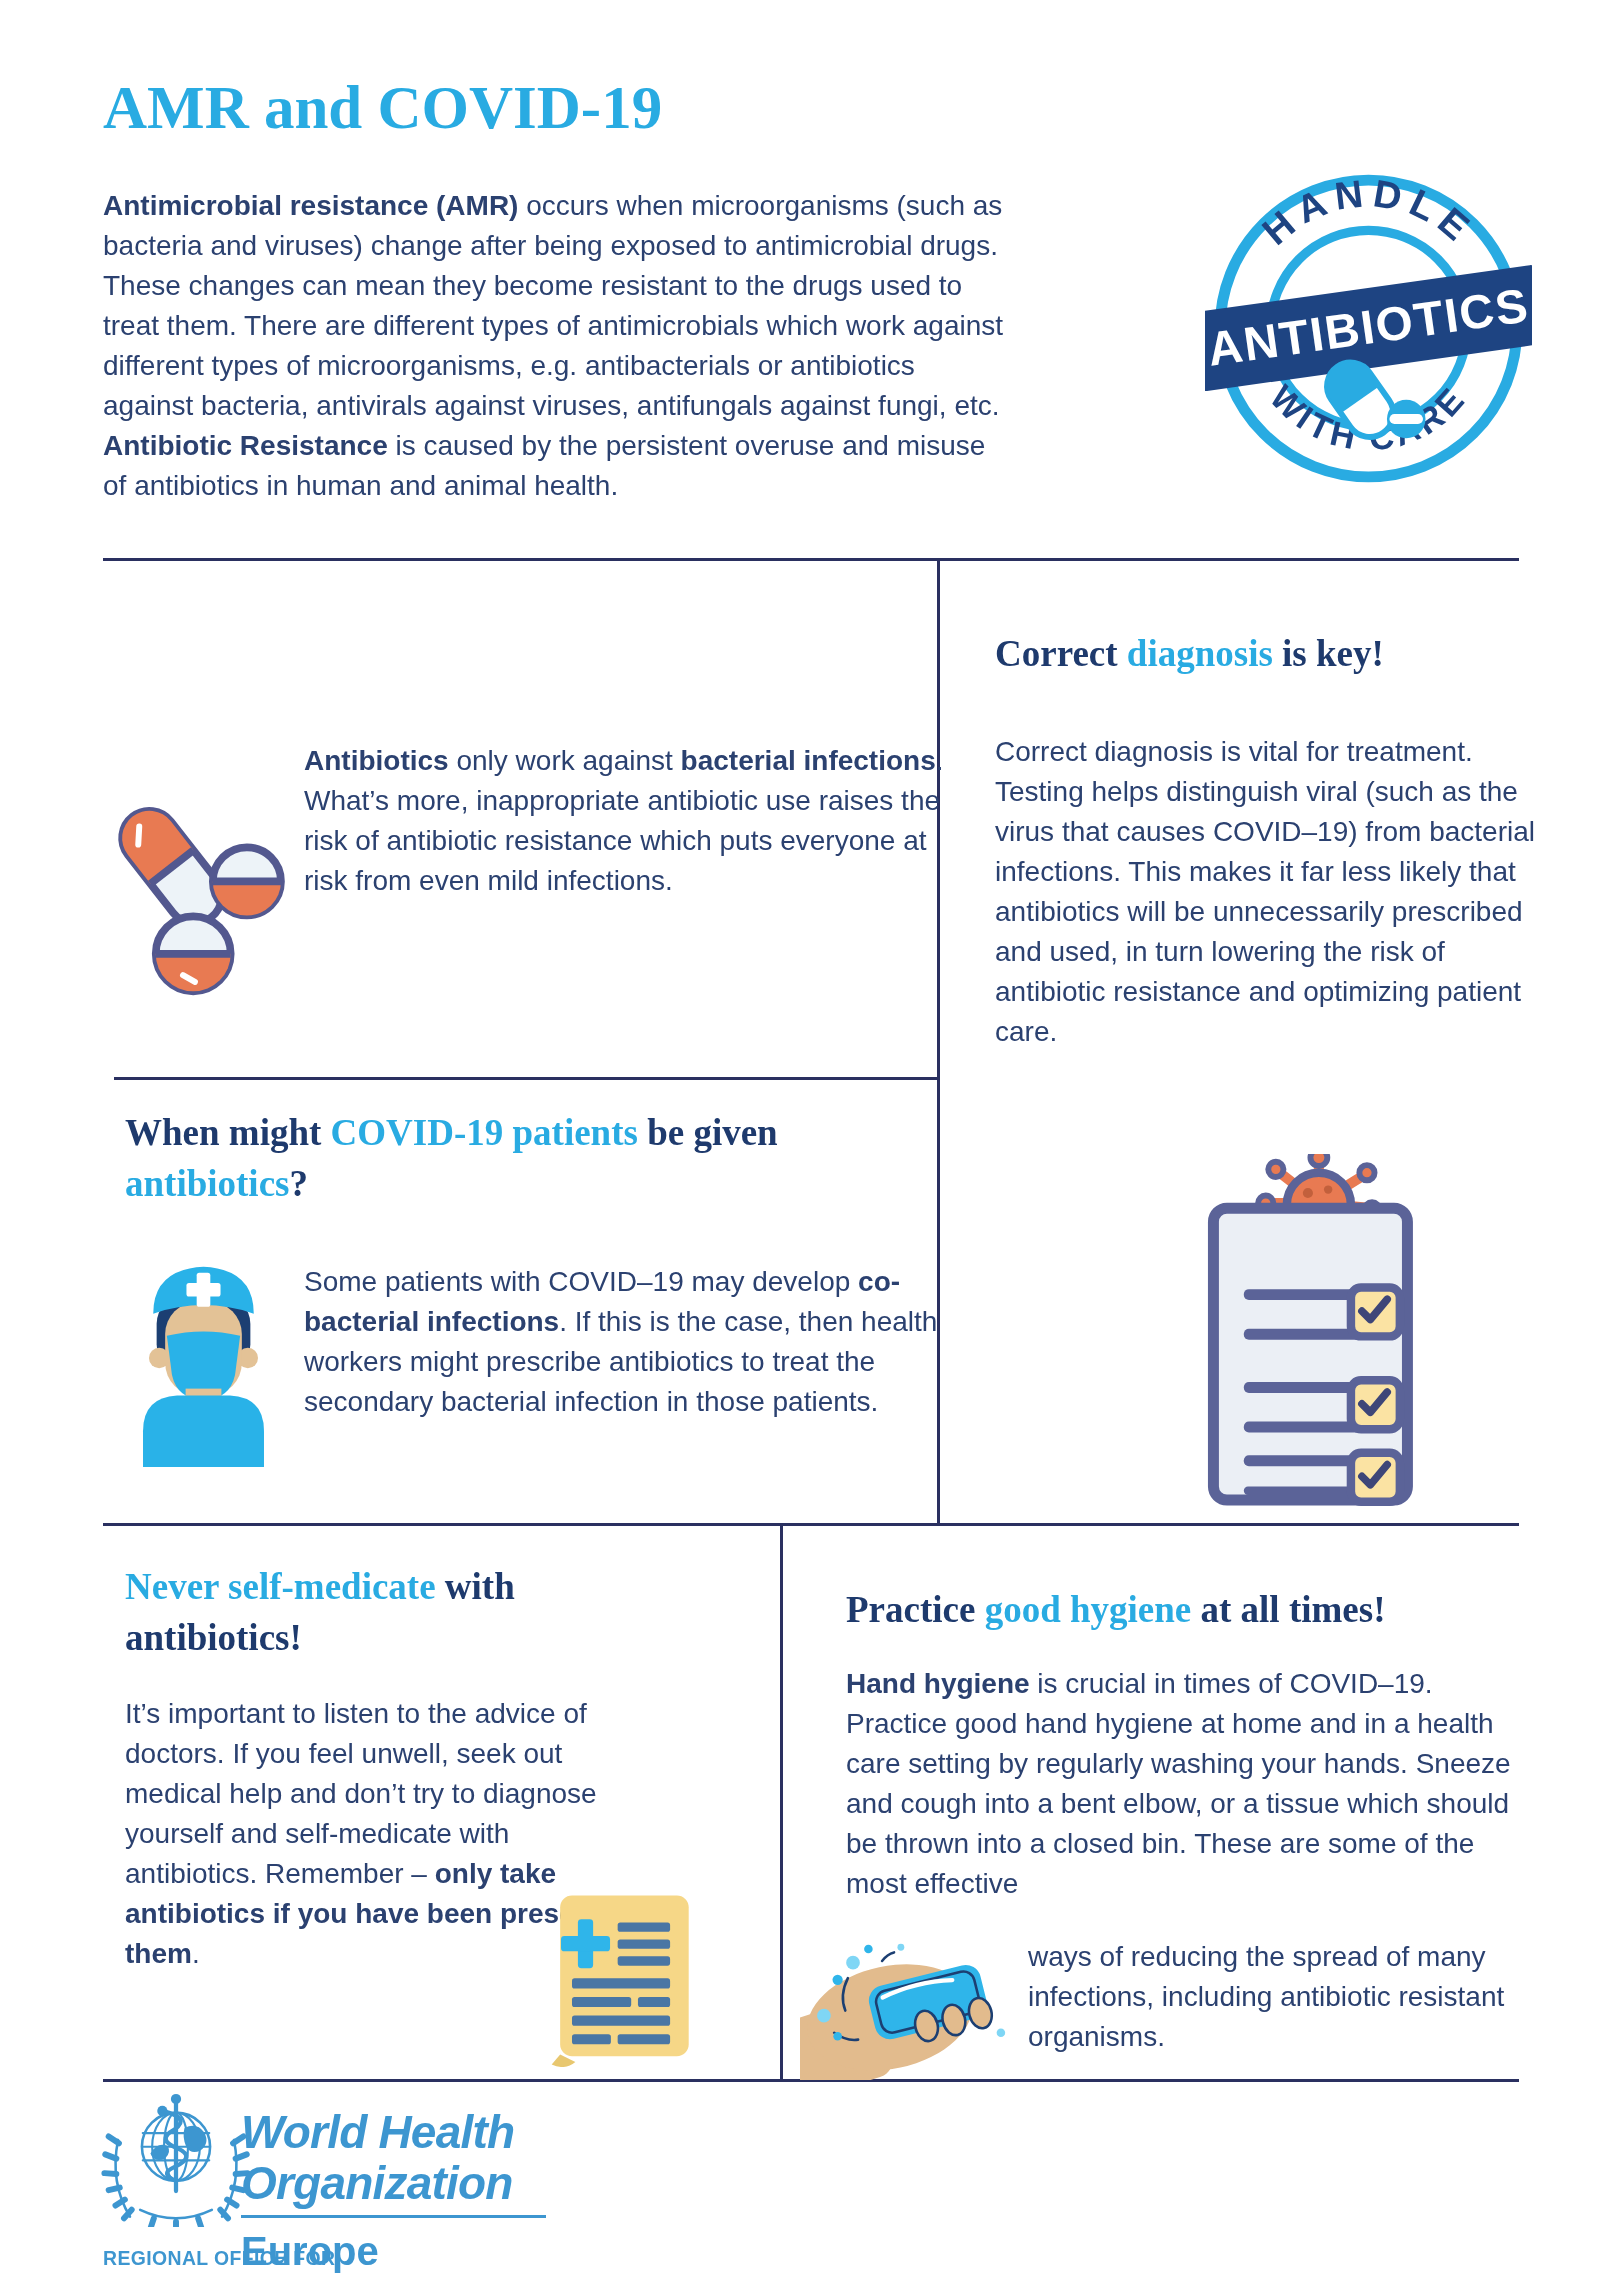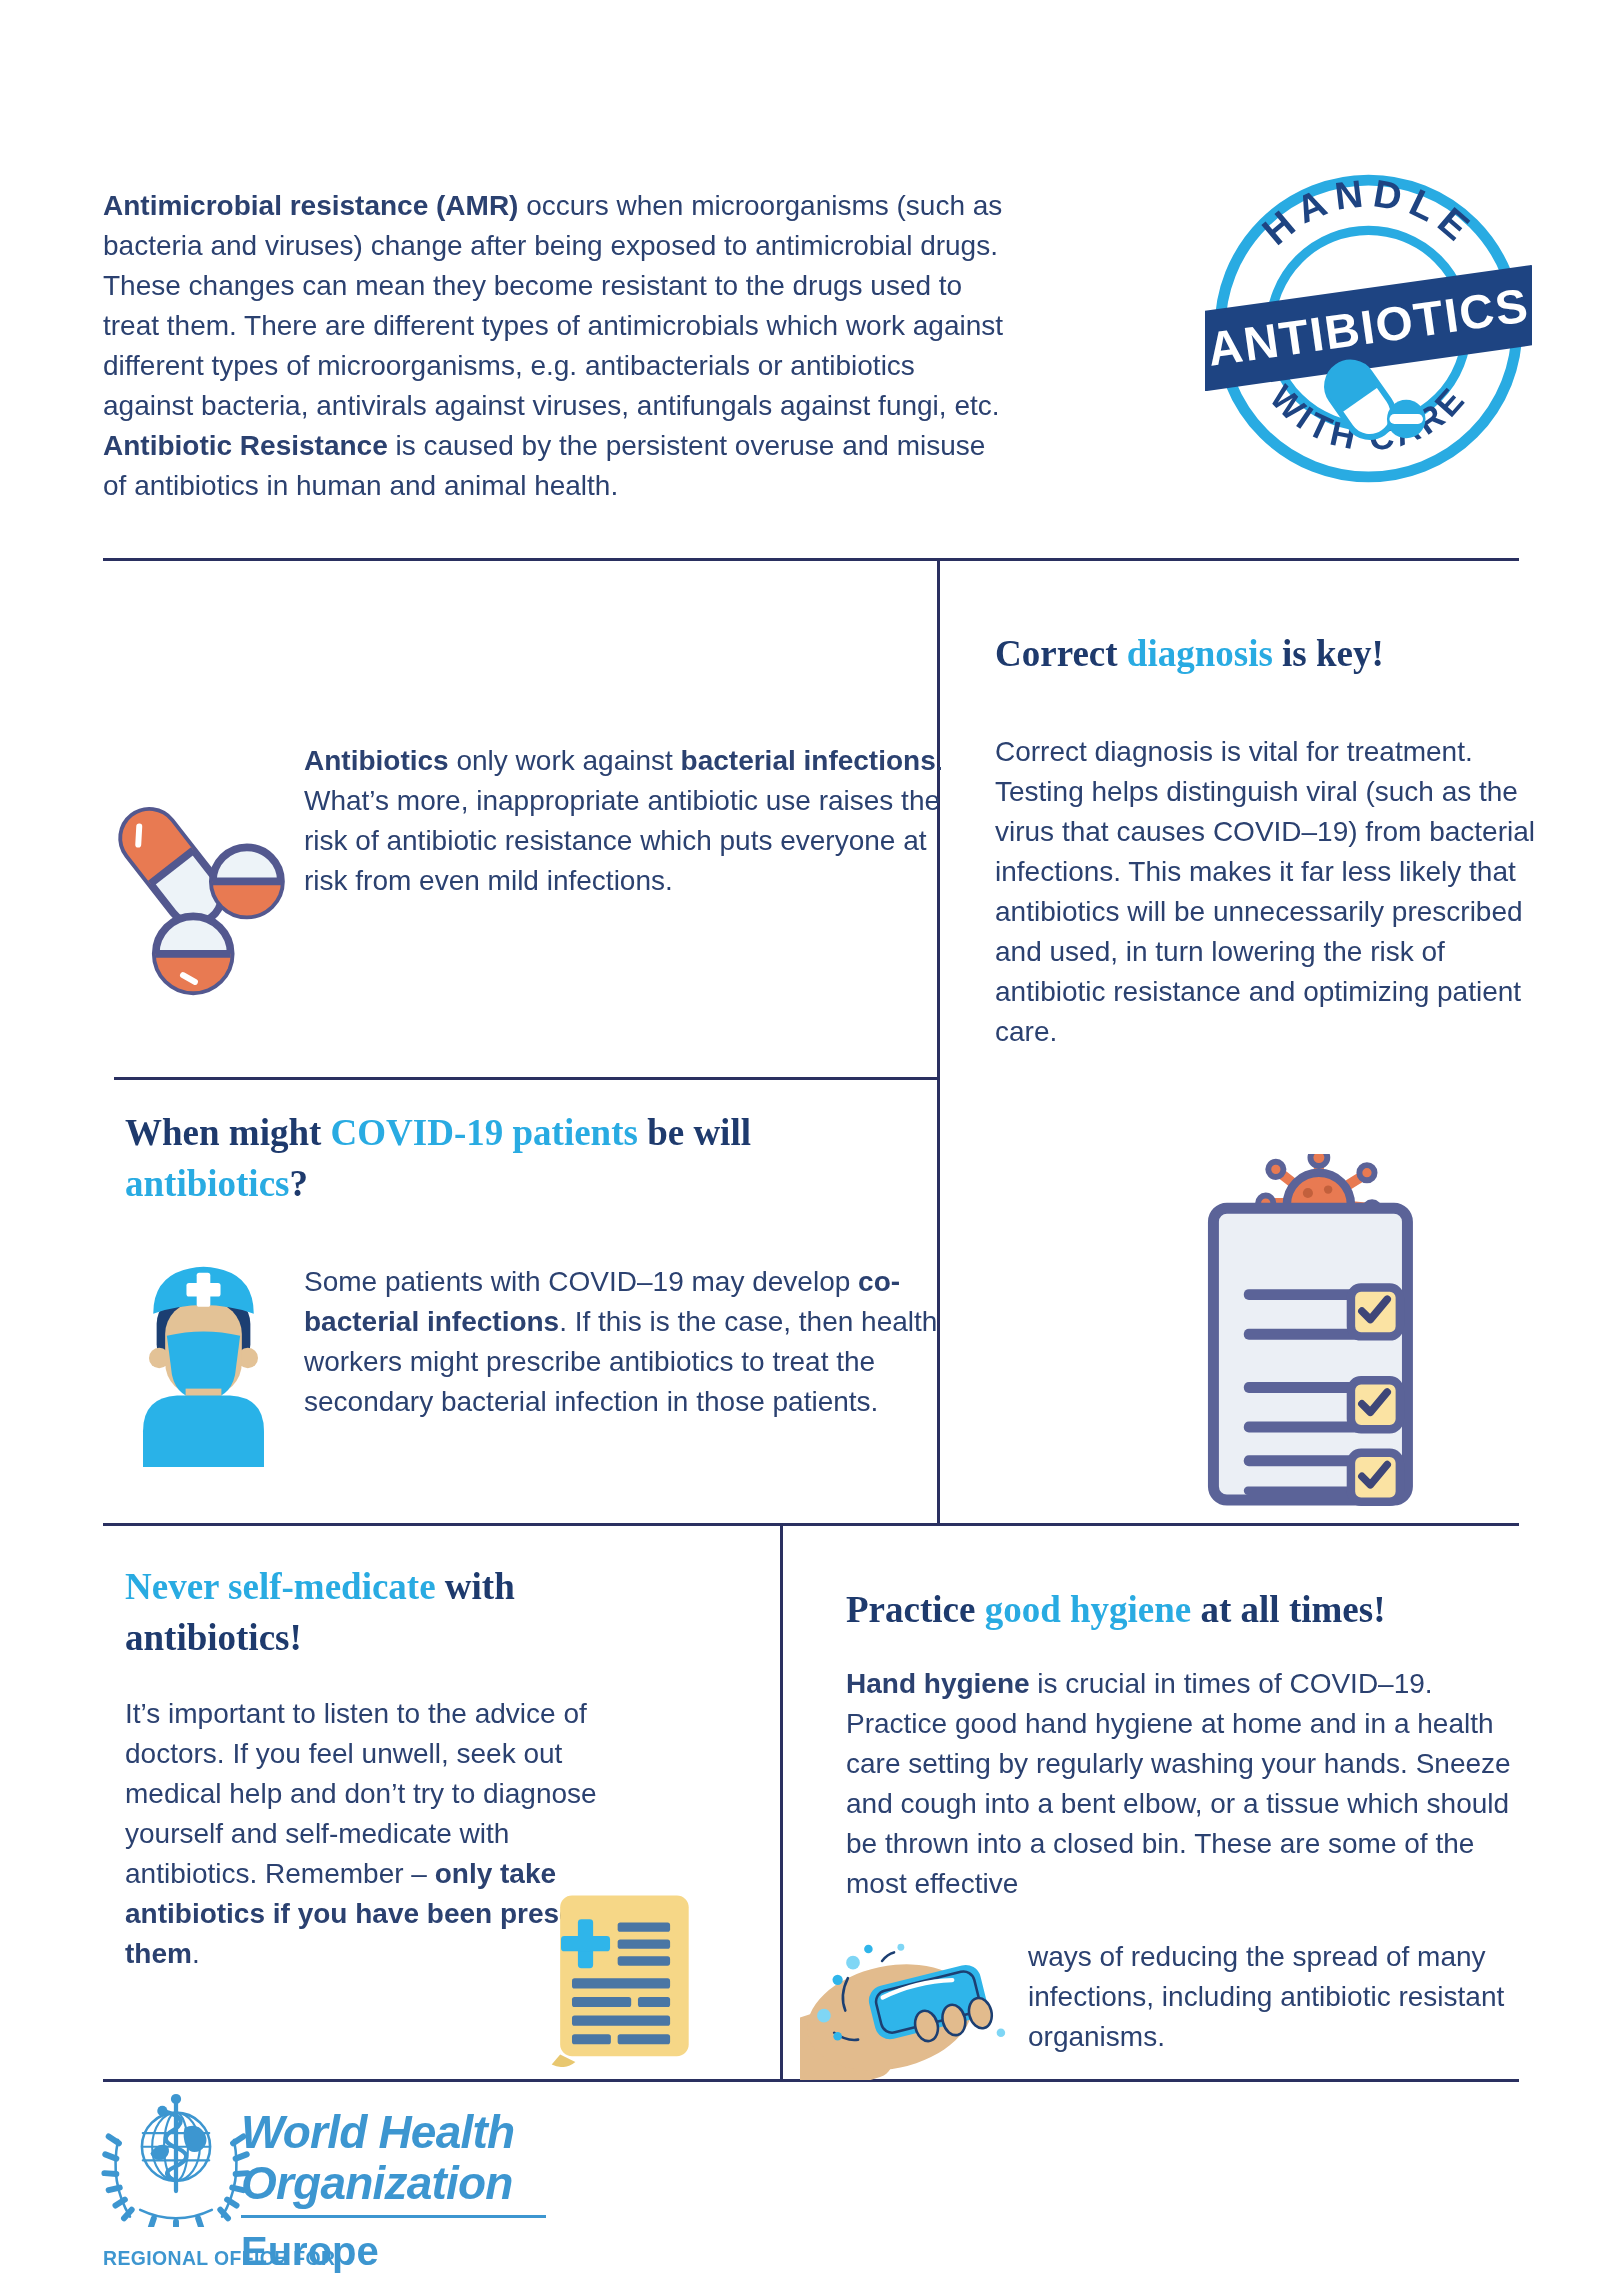--- a/index.html
+++ b/index.html
@@ -33,20 +33,21 @@
   .who-underline{background:var(--who-blue);height:3.4px;width:305px;}
   .who-region{font-size:40px;color:var(--who-blue);font-weight:bold;}
   .who-regional{font-size:19.4px;color:var(--who-blue);font-weight:bold;letter-spacing:0.4px;}
   svg{display:block;}
 </style>
 </head>
 <body>
 
 <div class="page">
 
+  <h1 class="abs serif h-title" style="left:103px;top:73px;">AMR and COVID-19</h1>
 
   <p class="abs intro" style="left:103px;top:186px;width:1198px;"><span class="b">Antimicrobial resistance (AMR)</span><span> occurs when microorganisms (such as</span><br><span>bacteria and viruses) change after being exposed to antimicrobial drugs.</span><br><span>These changes can mean they become resistant to the drugs used to</span><br><span>treat them. There are different types of antimicrobials which work against</span><br><span>different types of microorganisms, e.g. antibacterials or antibiotics</span><br><span>against bacteria, antivirals against viruses, antifungals against fungi, etc.</span><br><span class="b">Antibiotic Resistance</span><span> is caused by the persistent overuse and misuse</span><br><span>of antibiotics in human and animal health.</span></p>
 
   <div class="abs" style="left:1205px;top:165px;width:327px;height:327px;">
     <svg viewBox="0 0 390 390" width="327" height="327">
       <circle cx="195" cy="195" r="177" fill="#ffffff" stroke="#29ABE2" stroke-width="13"></circle>
       <circle cx="195" cy="195" r="117" fill="none" stroke="#29ABE2" stroke-width="11"></circle>
       <defs>
         <path id="arcTop" d="M 50 195 A 145 145 0 0 1 340 195"></path>
         <path id="arcBot" d="M 84 288 A 145 145 0 0 0 306 288"></path>
@@ -158,21 +159,21 @@
           <path d="M186,294 l10,10 l20,-24" stroke="#3E4678" stroke-width="9" fill="none" stroke-linecap="round" stroke-linejoin="round"></path>
         </g>
         <g>
           <rect x="173" y="352" width="58" height="58" rx="12" fill="#FBE3A3" stroke="#5B6398" stroke-width="10"></rect>
           <path d="M186,380 l10,10 l20,-24" stroke="#3E4678" stroke-width="9" fill="none" stroke-linecap="round" stroke-linejoin="round"></path>
         </g>
       </g>
     </svg>
   </div>
 
-  <h2 class="abs serif sec-head" style="left:125px;top:1107px;width:810px;"><span>When might </span><span class="c-cyan">COVID-19 patients</span><span> be will</span><br><span class="c-cyan">antibiotics</span><span>?</span></h2>
+  <h2 class="abs serif sec-head" style="left:125px;top:1107px;width:810px;"><span>When might </span><span class="c-cyan">COVID-19 patients</span><span> be given</span><br><span class="c-cyan">antibiotics</span><span>?</span></h2>
 
   <div class="abs" style="left:131px;top:1254px;width:145px;height:213px;">
     <svg viewBox="0 0 170 250" width="145" height="213">
       <rect x="30" y="48" width="110" height="92" rx="34" fill="#1C3F72"></rect>
       <circle cx="33" cy="122" r="12" fill="#E3C296"></circle>
       <circle cx="137" cy="122" r="12" fill="#E3C296"></circle>
       <rect x="40" y="56" width="90" height="110" rx="38" fill="#E3C296"></rect>
       <path d="M26,70 Q26,18 85,15 Q144,18 144,70 Q85,50 26,70 Z" fill="#29B2E8"></path>
       <rect x="77" y="22" width="16" height="40" rx="3" fill="#ffffff"></rect>
       <rect x="65" y="34" width="40" height="16" rx="3" fill="#ffffff"></rect>

